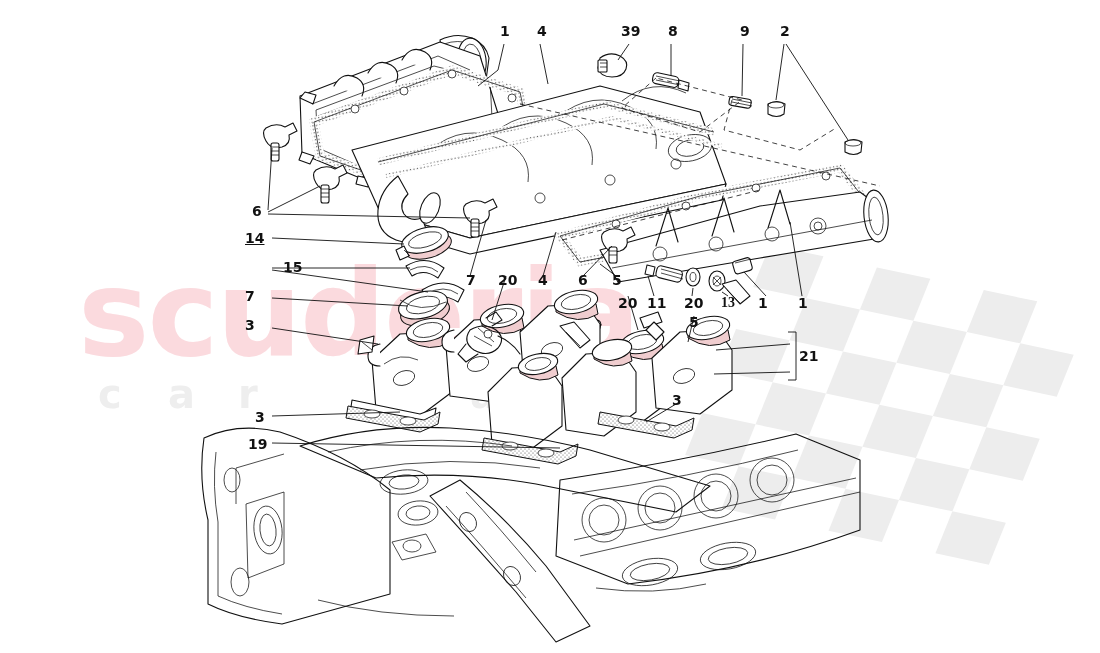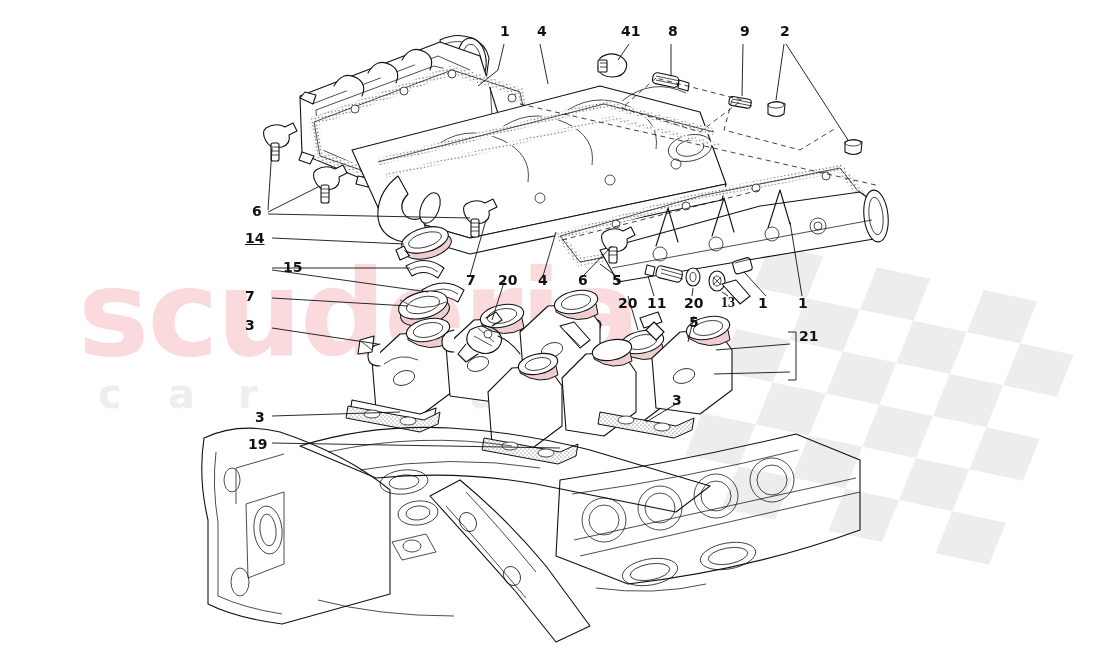--- a/index.html
+++ b/index.html
@@ -476,21 +476,21 @@
 
       <path class="lead" d="M272 416 L400 412"></path>
       <path class="lead" d="M272 443 L560 448"></path>
       <path class="lead" d="M676 404 L646 422"></path>
     </g>
   </svg>
 
   <div>
     <div class="lbl" style="left:500px;top:23px;">1</div>
     <div class="lbl" style="left:537px;top:23px;">4</div>
-    <div class="lbl" style="left:621px;top:23px;">41</div>
+    <div class="lbl" style="left:621px;top:23px;">39</div>
     <div class="lbl" style="left:668px;top:23px;">8</div>
     <div class="lbl" style="left:740px;top:23px;">9</div>
     <div class="lbl" style="left:780px;top:23px;">2</div>
 
     <div class="lbl" style="left:252px;top:203px;">6</div>
     <div class="lbl" style="left:245px;top:230px;text-decoration:underline;">14</div>
     <div class="lbl" style="left:245px;top:259px;margin-left:38px;">15</div>
     <div class="lbl" style="left:245px;top:288px;">7</div>
     <div class="lbl" style="left:245px;top:317px;">3</div>
 
@@ -500,20 +500,20 @@
     <div class="lbl" style="left:578px;top:272px;">6</div>
     <div class="lbl" style="left:612px;top:272px;">5</div>
 
     <div class="lbl" style="left:618px;top:295px;">20</div>
     <div class="lbl" style="left:647px;top:295px;">11</div>
     <div class="lbl" style="left:684px;top:295px;">20</div>
     <div class="lbl" style="left:721px;top:295px;font-family:Liberation Serif, serif;">13</div>
     <div class="lbl" style="left:758px;top:295px;">1</div>
     <div class="lbl" style="left:798px;top:295px;">1</div>
     <div class="lbl" style="left:689px;top:314px;">5</div>
-    <div class="lbl" style="left:799px;top:328px;">21</div>
+    <div class="lbl" style="left:799px;top:348px;">21</div>
 
     <div class="lbl" style="left:255px;top:409px;">3</div>
     <div class="lbl" style="left:248px;top:436px;text-align:right;">19</div>
     <div class="lbl" style="left:672px;top:392px;">3</div>
   </div>
 
 </div>
 
 </body></html>

